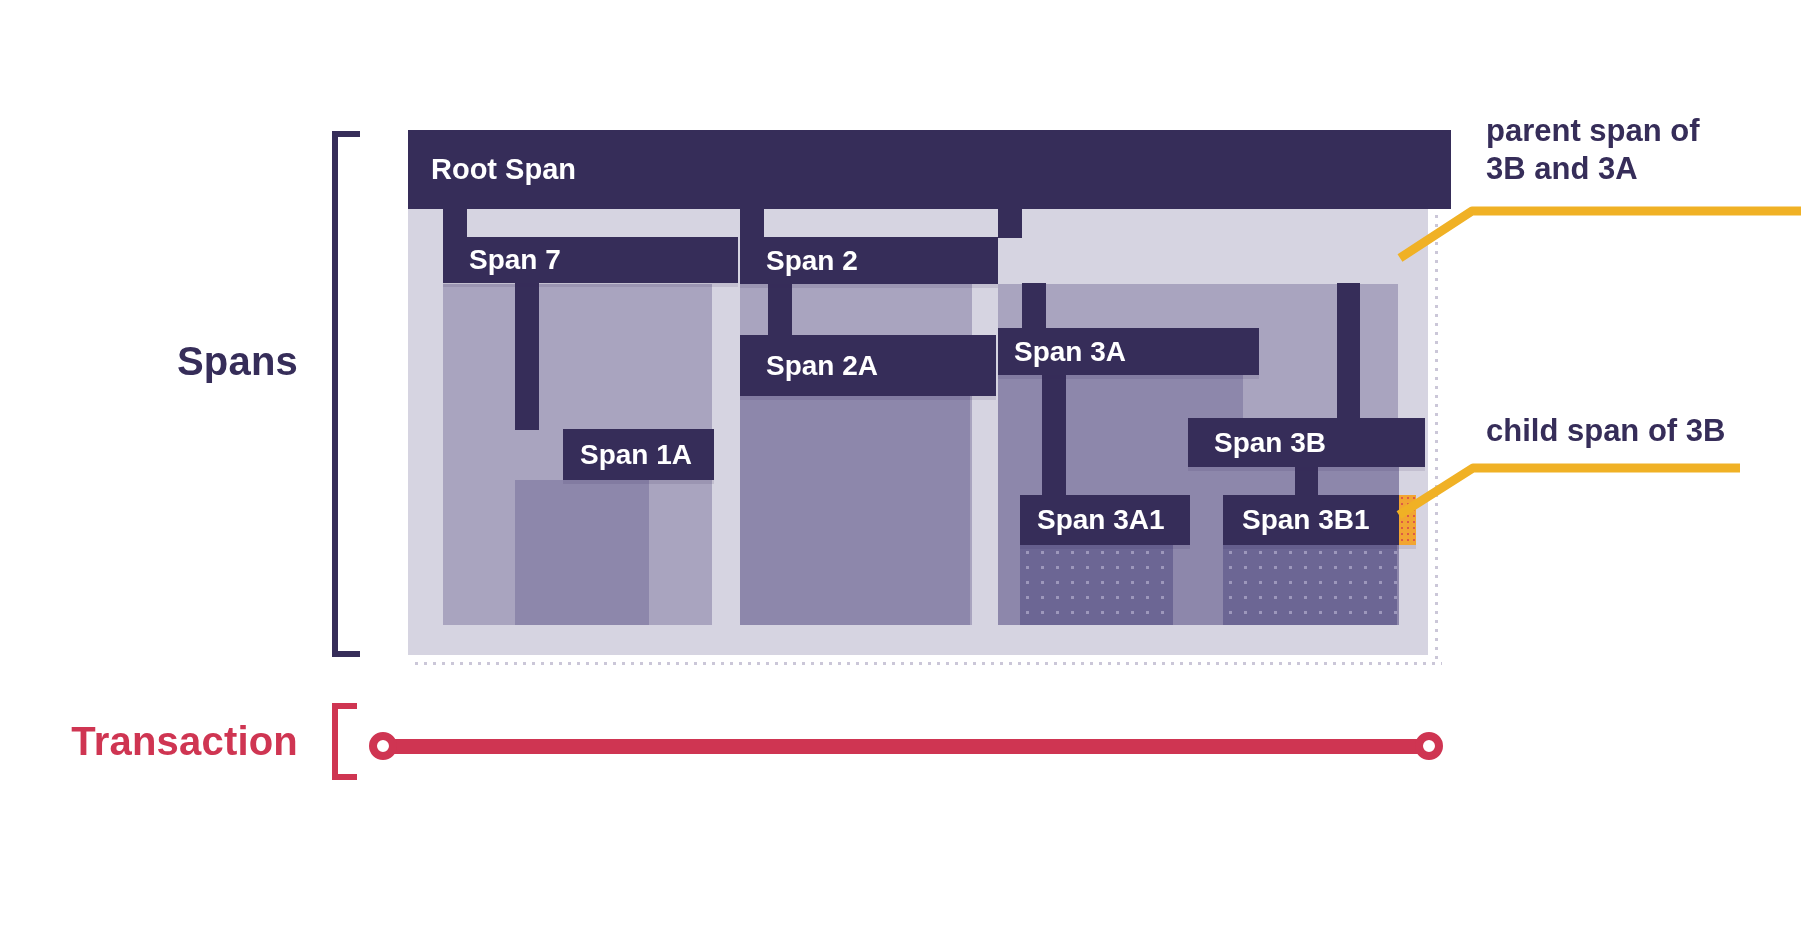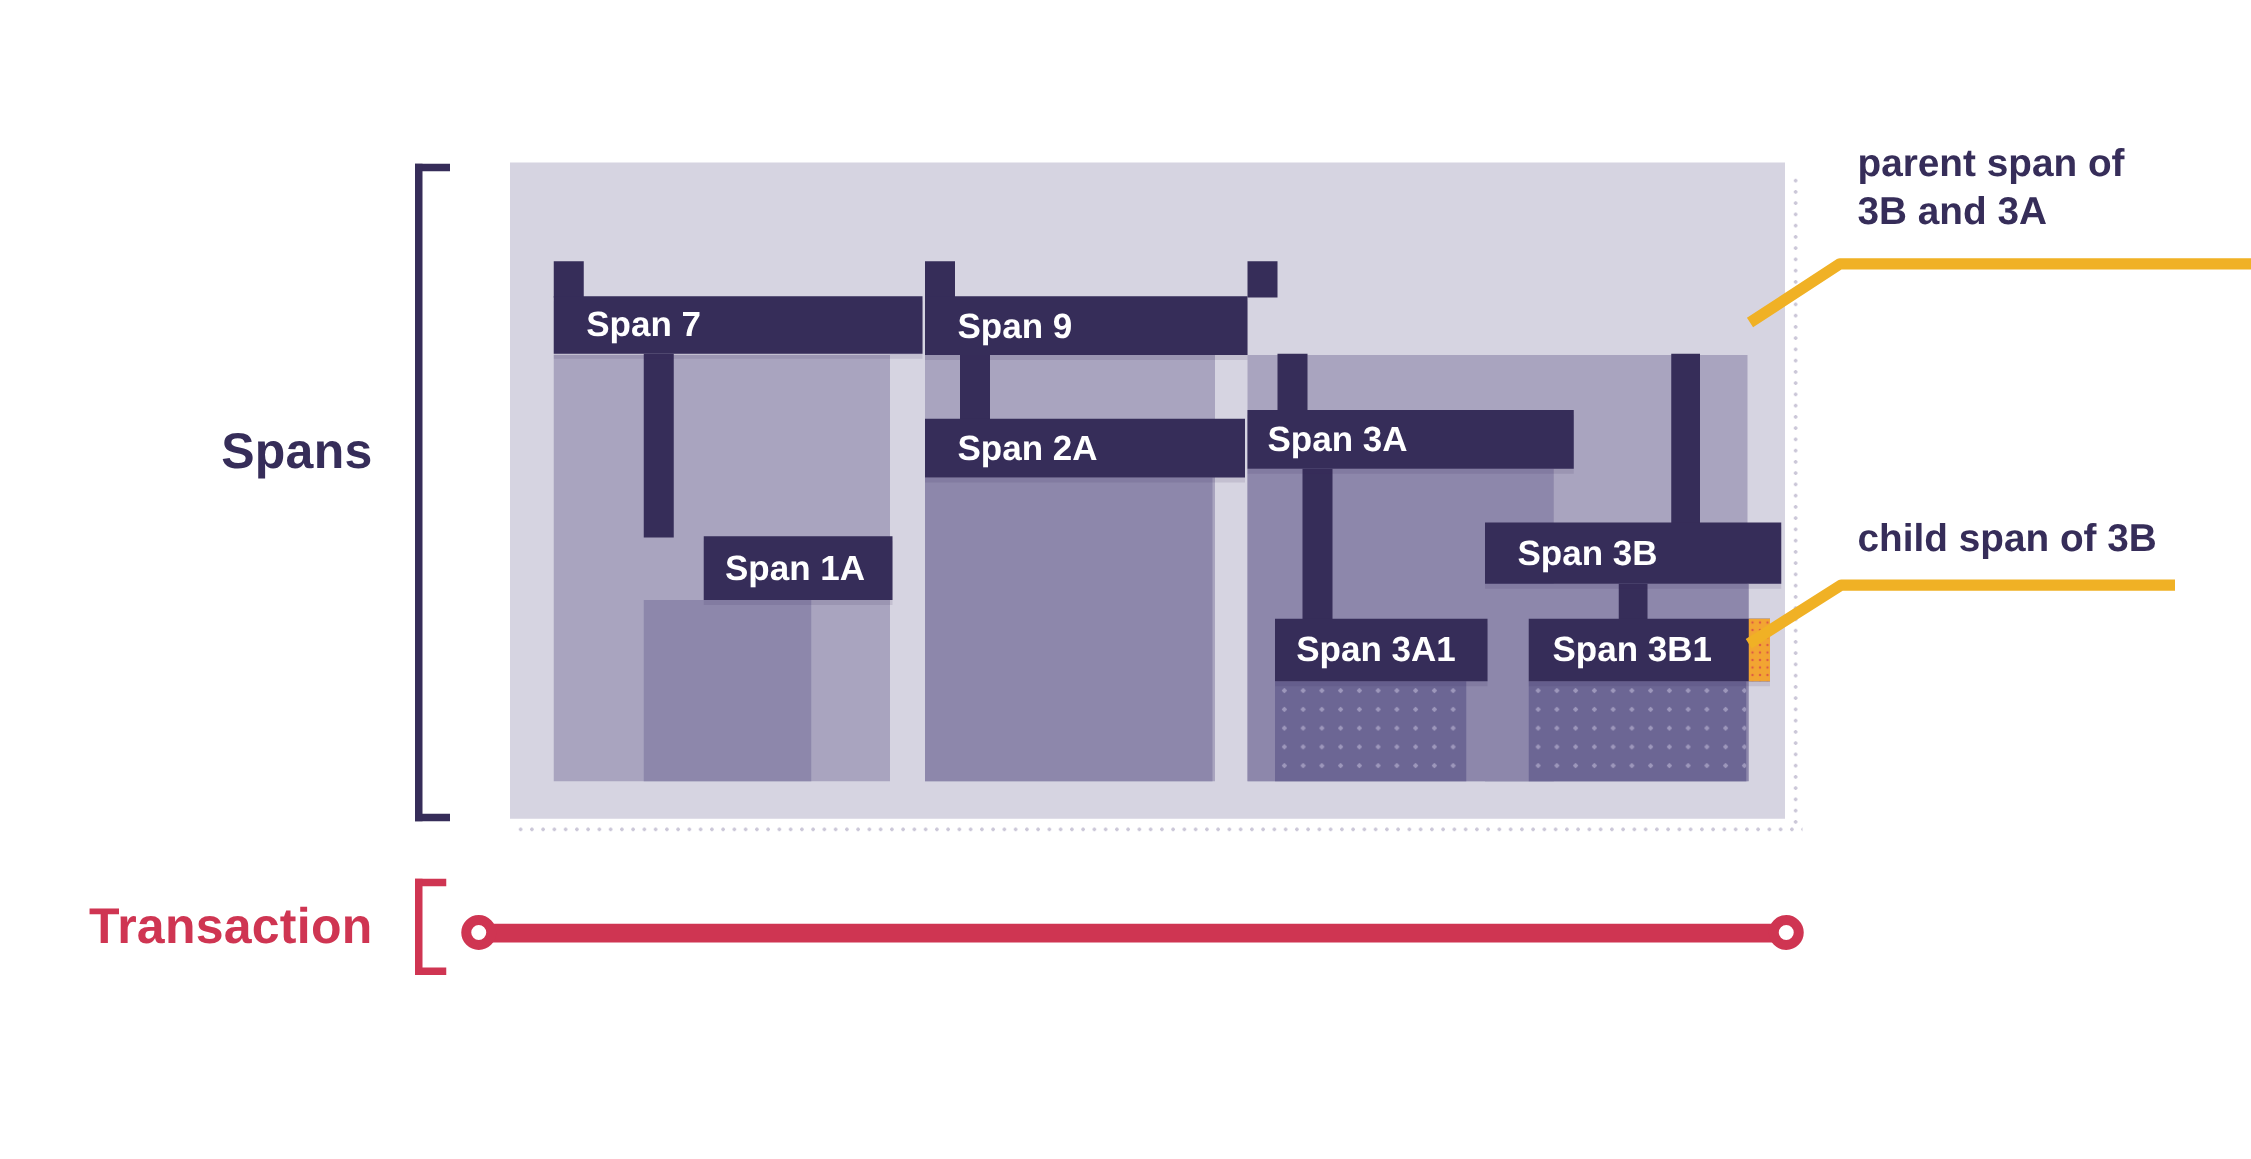--- a/index.html
+++ b/index.html
@@ -82,21 +82,21 @@
     position:absolute;background:#362d59;color:#ffffff;
     display:flex;align-items:center;
     font-weight:bold;font-size:28px;white-space:nowrap;
     box-shadow:0 4px 0 rgba(54,45,89,.12);
   }
   #root-bar{left:408px;top:130px;width:1020px;height:79px;padding-left:23px;font-size:29px;box-shadow:none;}
   #span1-bar {left:443px;top:237px;width:269px;height:46px;padding-left:26px;}
   #span2-bar {left:740px;top:237px;width:232px;height:47px;padding-left:26px;}
   #span3-bar {left:998px;top:237px;width:400px;height:46px;padding-left:21px;}
   #span1a-bar{left:515px;top:429px;width:134px;height:51px;padding-left:17px;margin-left:48px;}
-  #span2a-bar{left:740px;top:335px;width:230px;height:47px;padding-left:26px;text-align:center;}
+  #span2a-bar{left:740px;top:335px;width:230px;height:61px;padding-left:26px;text-align:center;}
   #span3a-bar{left:998px;top:328px;width:245px;height:47px;padding-left:16px;}
   #span3b-bar{left:1188px;top:418px;width:211px;height:49px;padding-left:26px;}
   #span3a1-bar{left:1020px;top:495px;width:153px;height:50px;padding-left:17px;}
   #span3b1-bar{left:1223px;top:495px;width:174px;height:50px;padding-left:19px;}
   
   .marker{
     position:absolute;right:0;top:0;bottom:0;width:18px;
     background-color:#f2a532;
     background-image:radial-gradient(circle,#dd5b45 1.1px,transparent 1.2px);
     background-size:6px 6px;
@@ -142,25 +142,28 @@
   <div class="conn" id="c-root-1"></div>
   <div class="conn" id="c-root-2"></div>
   <div class="conn" id="c-root-3"></div>
   <div class="conn" id="c-1-1a"></div>
   <div class="conn" id="c-2-2a"></div>
   <div class="conn" id="c-3-3a"></div>
   <div class="conn" id="c-3-3b"></div>
   <div class="conn" id="c-3a-3a1"></div>
   <div class="conn" id="c-3b-3b1"></div>
 
+  <div class="bar" id="root-bar">
+    <span>Root Span</span>
+  </div>
   <div class="bar" id="span1-bar">
     <span>Span 7</span>
   </div>
   <div class="bar" id="span2-bar">
-    <span>Span 9</span>
+    <span>Span 2</span>
   </div>
   <div class="bar" id="span1a-bar">
     <span>Span 1A</span>
   </div>
   <div class="bar" id="span2a-bar">
     <span>Span 2A</span>
   </div>
   <div class="bar" id="span3a-bar">
     <span>Span 3A</span>
   </div>

